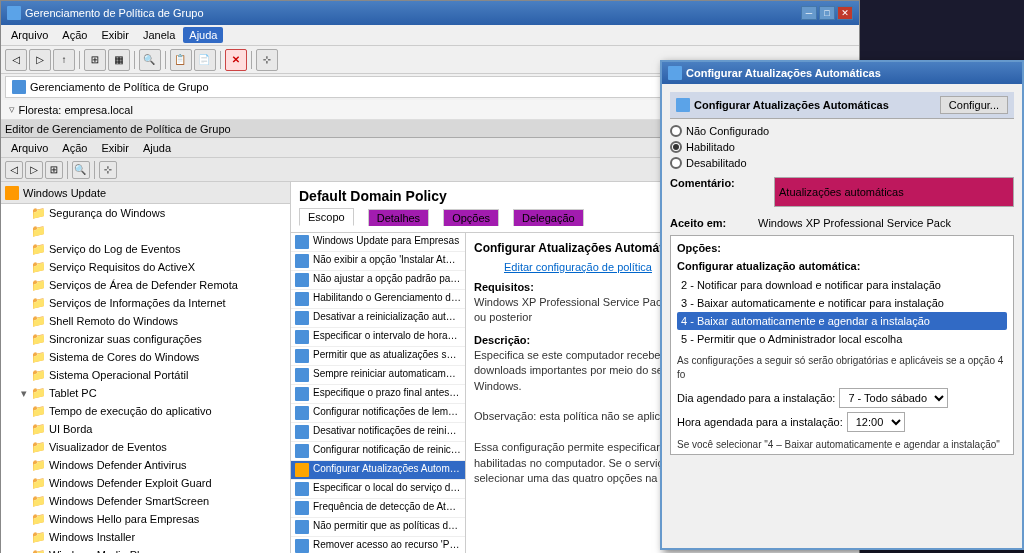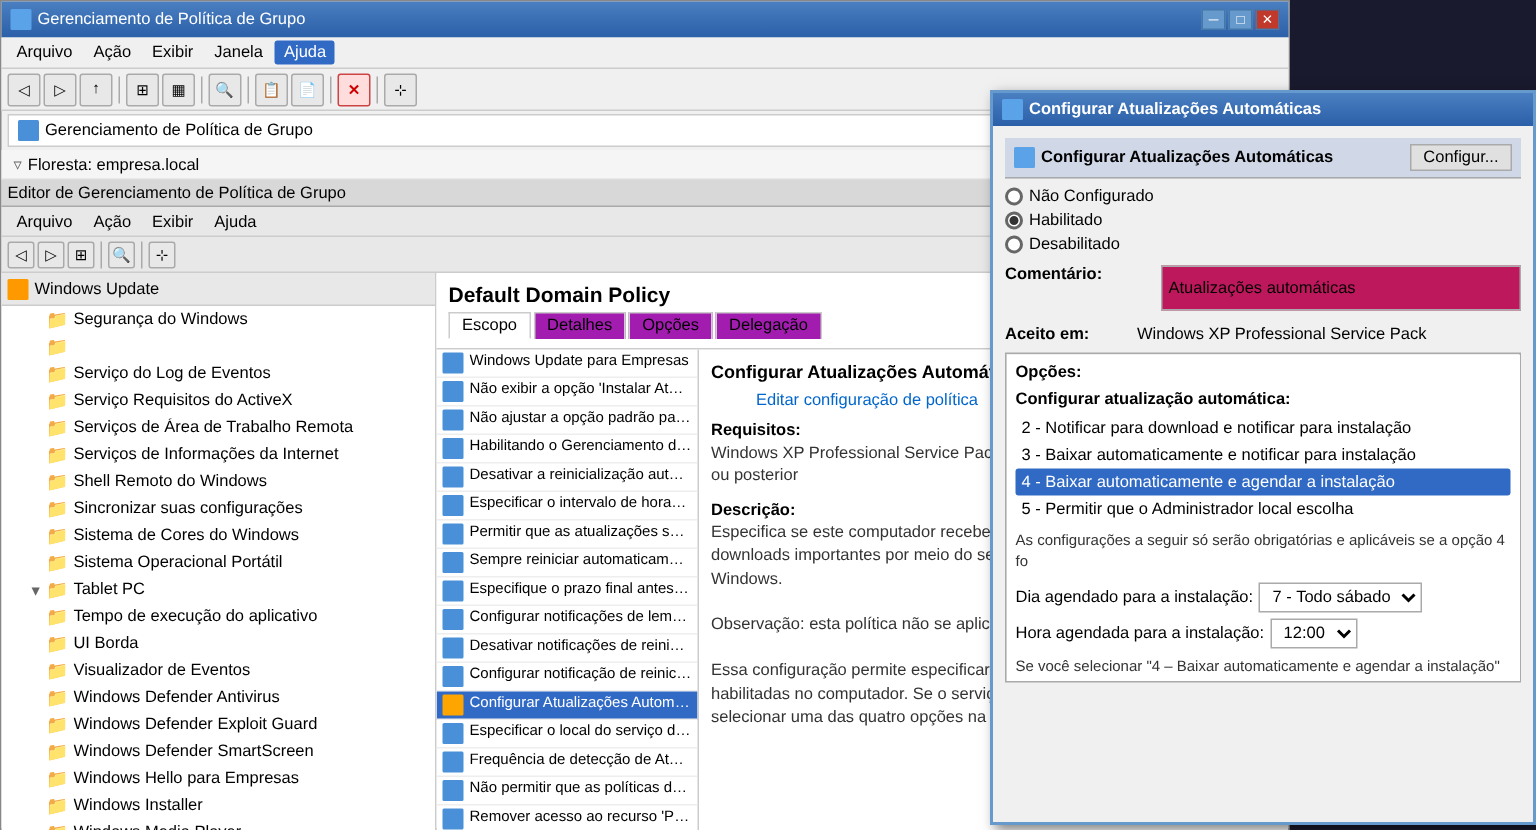--- a/index.html
+++ b/index.html
@@ -133,21 +133,21 @@
 
     
     .desc-panel {
       flex: 1;
       background: white;
       overflow-y: auto;
       height: 100%;
       padding: 8px;
     }
     .desc-title { font-size: 12px; font-weight: bold; margin-bottom: 6px; }
-    .desc-link { color: #0066cc; cursor: pointer; padding-left: 30px; }
+    .desc-link { color: #0066cc; text-decoration: underline; cursor: pointer; padding-left: 30px; }
     .desc-section { margin-bottom: 8px; }
     .desc-section-title { font-weight: bold; margin-bottom: 2px; }
     .desc-text { color: #333; line-height: 1.4; }
 
     
     .dialog {
       position: absolute;
       top: 60px;
       left: 660px;
       width: 364px;
@@ -283,21 +283,21 @@
       height: 20px;
     }
 
     
     .policy-header {
       background: white;
       padding: 6px 8px;
       border-bottom: 1px solid #ccc;
     }
     .policy-header-title { font-size: 14px; font-weight: bold; margin-bottom: 4px; }
-    .policy-header-tabs { display: flex; gap: 2px; }
+    .policy-header-tabs { display: flex; gap: 14px; align-items: center; }
     .policy-tab {
       padding: 2px 8px;
       border: 1px solid #ccc;
       border-bottom: none;
       background: #a21caf;
       cursor: pointer;
       font-size: 11px;
     }
     .policy-tab.active { background: white; border-bottom: 1px solid white; }
 
@@ -404,21 +404,21 @@
           <div class="tree-item">
       <span class="tree-indent"></span>
       <span class="tree-arrow"> </span>
       <span class="folder-icon">📁</span>
       <span class="tree-label ellipsis">Serviço Requisitos do ActiveX</span>
     </div>
           <div class="tree-item">
       <span class="tree-indent"></span>
       <span class="tree-arrow"> </span>
       <span class="folder-icon">📁</span>
-      <span class="tree-label ellipsis">Serviços de Área de Trabalho Remota</span>
+      <span class="tree-label ellipsis">Serviços de Área de Defender Remota</span>
     </div>
           <div class="tree-item">
       <span class="tree-indent"></span>
       <span class="tree-arrow"> </span>
       <span class="folder-icon">📁</span>
       <span class="tree-label ellipsis">Serviços de Informações da Internet</span>
     </div>
           <div class="tree-item">
       <span class="tree-indent"></span>
       <span class="tree-arrow"> </span>

